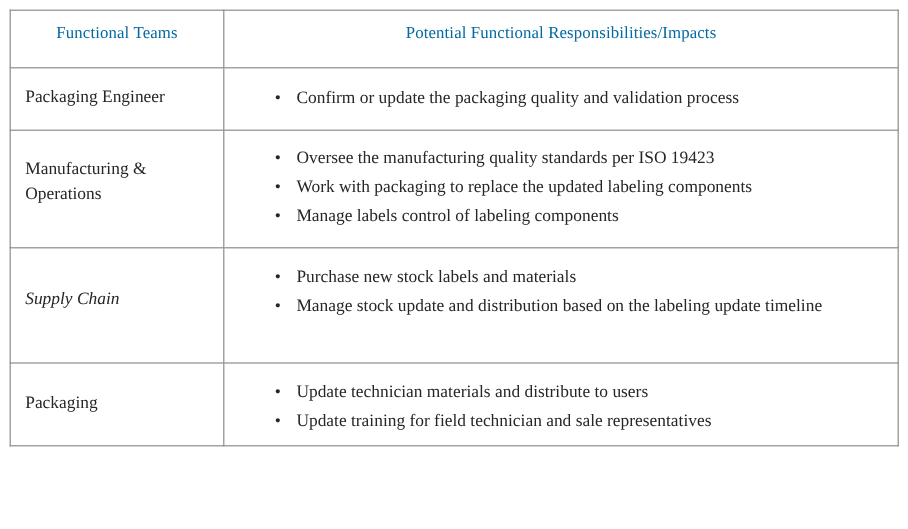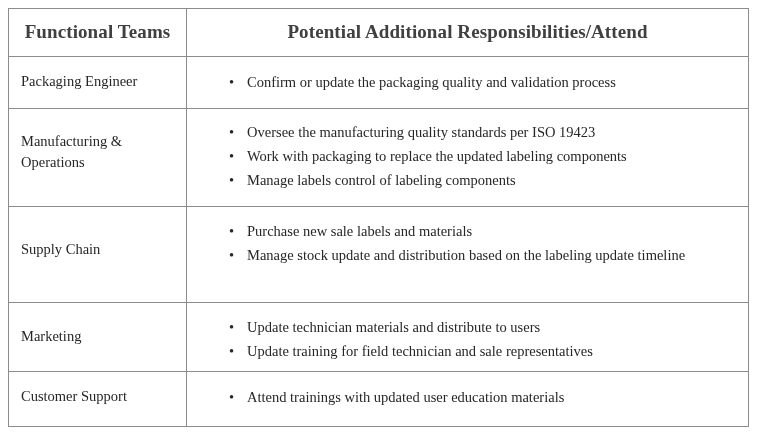--- a/index.html
+++ b/index.html
@@ -45,24 +45,24 @@
 
   col.col-team   { width: 178px; }
   col.col-resp   { width: 562px; }
 
   
   tr.header-row th {
     height: 47px;
   }
   .th-inner {
     padding: 11px 12px 0 12px;
-    font-weight: bold;
-    font-size: 19px;
+    font-weight: normal;
+    font-size: 14px;
     line-height: 1.25;
-    color: #404040;
+    color: #0369a1;
     letter-spacing: 0.1px;
   }
 
   
   .team-cell-inner {
     padding: 0 12px;
     font-size: 14.5px;
     line-height: 1.45;
     color: #262626;
   }
@@ -102,21 +102,21 @@
   tr.row-2 td { height: 95px; }
   tr.row-3 td { height: 68px; }
   tr.row-4 td { height: 54px; }
 
   tr.row-0 .team-cell-inner { padding-top: 14px; }
   tr.row-0 .resp-cell-inner { padding-top: 14px; }
 
   tr.row-1 .team-cell-inner { padding-top: 22px; }
   tr.row-1 .resp-cell-inner { padding-top: 12px; }
 
-  tr.row-2 .team-cell-inner { padding-top: 32px; }
+  tr.row-2 .team-cell-inner { padding-top: 32px; font-style: italic; }
   tr.row-2 .resp-cell-inner { padding-top: 13px; }
 
   tr.row-3 .team-cell-inner { padding-top: 23px; }
   tr.row-3 .resp-cell-inner { padding-top: 13px; }
 
   tr.row-4 .team-cell-inner { padding-top: 14px; }
   tr.row-4 .resp-cell-inner { padding-top: 14px; }
 </style>
 </head>
 <body>
@@ -127,21 +127,21 @@
     <colgroup>
       <col class="col-team">
       <col class="col-resp">
     </colgroup>
     <thead>
       <tr class="header-row">
         <th>
           <div class="th-inner">Functional Teams</div>
         </th>
         <th>
-          <div class="th-inner">Potential Additional Responsibilities/Attend</div>
+          <div class="th-inner">Potential Functional Responsibilities/Impacts</div>
         </th>
       </tr>
     </thead>
     <tbody id="table-body">
 
     <tr class="row-0">
           <td>
             <div class="team-cell-inner">Packaging Engineer</div>
           </td>
           <td>
@@ -166,47 +166,35 @@
             </div>
           </td>
         </tr>
         <tr class="row-2">
           <td>
             <div class="team-cell-inner">Supply Chain</div>
           </td>
           <td>
             <div class="resp-cell-inner">
               <ul class="bullets">
-                <li><span class="bullet-dot">•</span><span>Purchase new sale labels and materials</span></li>
+                <li><span class="bullet-dot">•</span><span>Purchase new stock labels and materials</span></li>
                 <li><span class="bullet-dot">•</span><span>Manage stock update and distribution based on the labeling update timeline</span></li>
               </ul>
             </div>
           </td>
         </tr>
         <tr class="row-3">
           <td>
-            <div class="team-cell-inner">Marketing</div>
+            <div class="team-cell-inner">Packaging</div>
           </td>
           <td>
             <div class="resp-cell-inner">
               <ul class="bullets">
                 <li><span class="bullet-dot">•</span><span>Update technician materials and distribute to users</span></li>
                 <li><span class="bullet-dot">•</span><span>Update training for field technician and sale representatives</span></li>
               </ul>
             </div>
           </td>
         </tr>
-        <tr class="row-4">
-          <td>
-            <div class="team-cell-inner">Customer Support</div>
-          </td>
-          <td>
-            <div class="resp-cell-inner">
-              <ul class="bullets">
-                <li><span class="bullet-dot">•</span><span>Attend trainings with updated user education materials</span></li>
-              </ul>
-            </div>
-          </td>
-        </tr>
       </tbody>
   </table>
 
 </div>
 
 </body></html>

